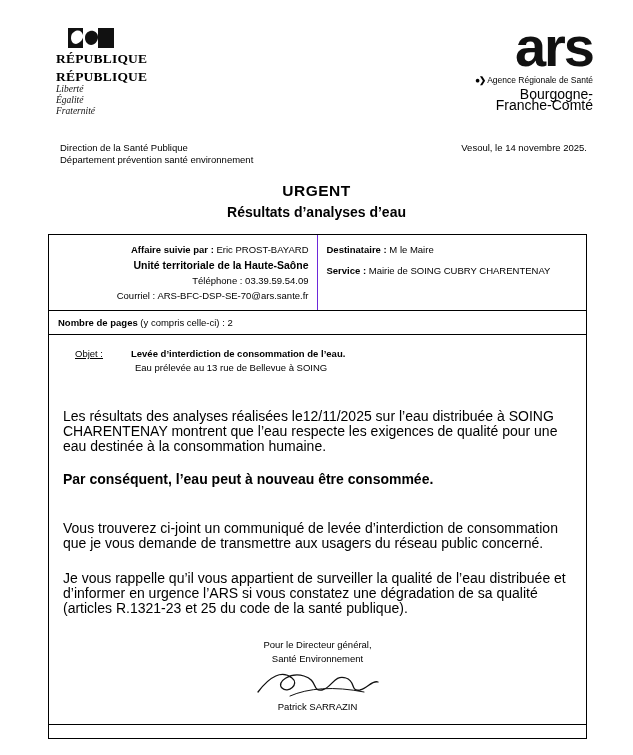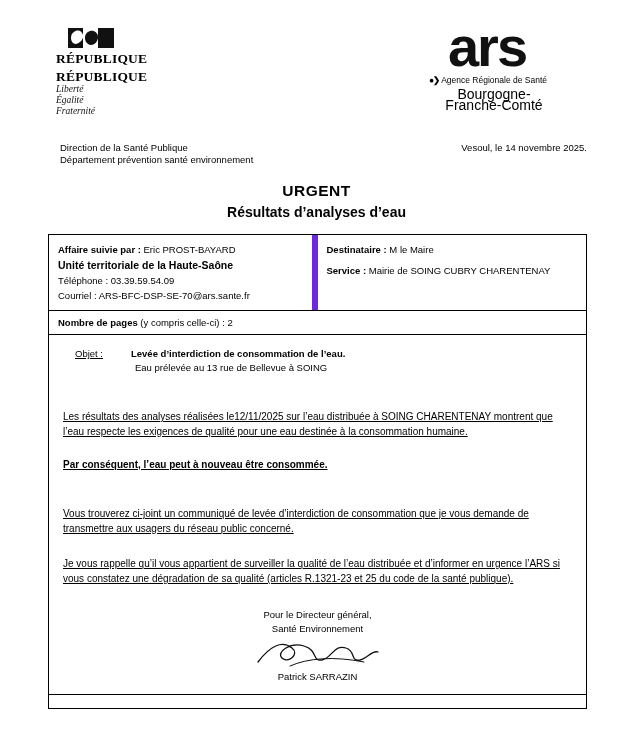--- a/index.html
+++ b/index.html
@@ -51,24 +51,24 @@
   }
   .devise {
     font-family: "Liberation Serif", serif;
     font-style: italic;
     font-size: 9.5px;
     line-height: 11px;
     color: #111;
   }
   .ars-logo {
     position: absolute;
-    right: 50px;
+    right: 36px;
     top: 18px;
     width: 190px;
-    text-align: center;
+    text-align: right;
   }
   .ars-word {
     font-family: "Liberation Sans", sans-serif;
     font-weight: bold;
     font-size: 56px;
     line-height: 50px;
     letter-spacing: -2px;
     color: #111;
     margin: 0 0 0 6px;
   }
@@ -121,22 +121,23 @@
   .frame {
     margin: 14px 42px 0 44px;
     border: 1px solid #000;
   }
   .row-top {
     display: flex;
   }
   .cell-left {
     width: 50%;
     box-sizing: border-box;
-    border-right: 6px solid #6d28d9;
+    border-right: 1px solid #6d28d9;
     padding: 7px 8px 7px 9px;
+    text-align: right;
   }
   .cell-right {
     width: 50%;
     box-sizing: border-box;
     padding: 7px 8px 7px 9px;
   }
   .line {
     font-size: 9.5px;
     line-height: 15px;
     white-space: nowrap;
@@ -168,24 +169,23 @@
     width: 46px;
     flex: 0 0 46px;
     padding-left: 12px;
     box-sizing: border-box;
   }
   .objet-text { padding-left: 22px; }
   .objet-text .l1 { font-weight: bold; }
   .objet-text .l2 { padding-left: 4px; }
 
   .para {
-    font-size: 10px;
+    font-size: 14px;
     line-height: 15px;
     margin-top: 18px;
-    text-decoration: underline;
   }
   .para.bold { font-weight: bold; }
   .gap-lg { margin-top: 34px; }
   .gap-md { margin-top: 20px; }
 
   .signature {
     margin-top: 22px;
     text-align: center;
     font-size: 9.5px;
     line-height: 14px;

